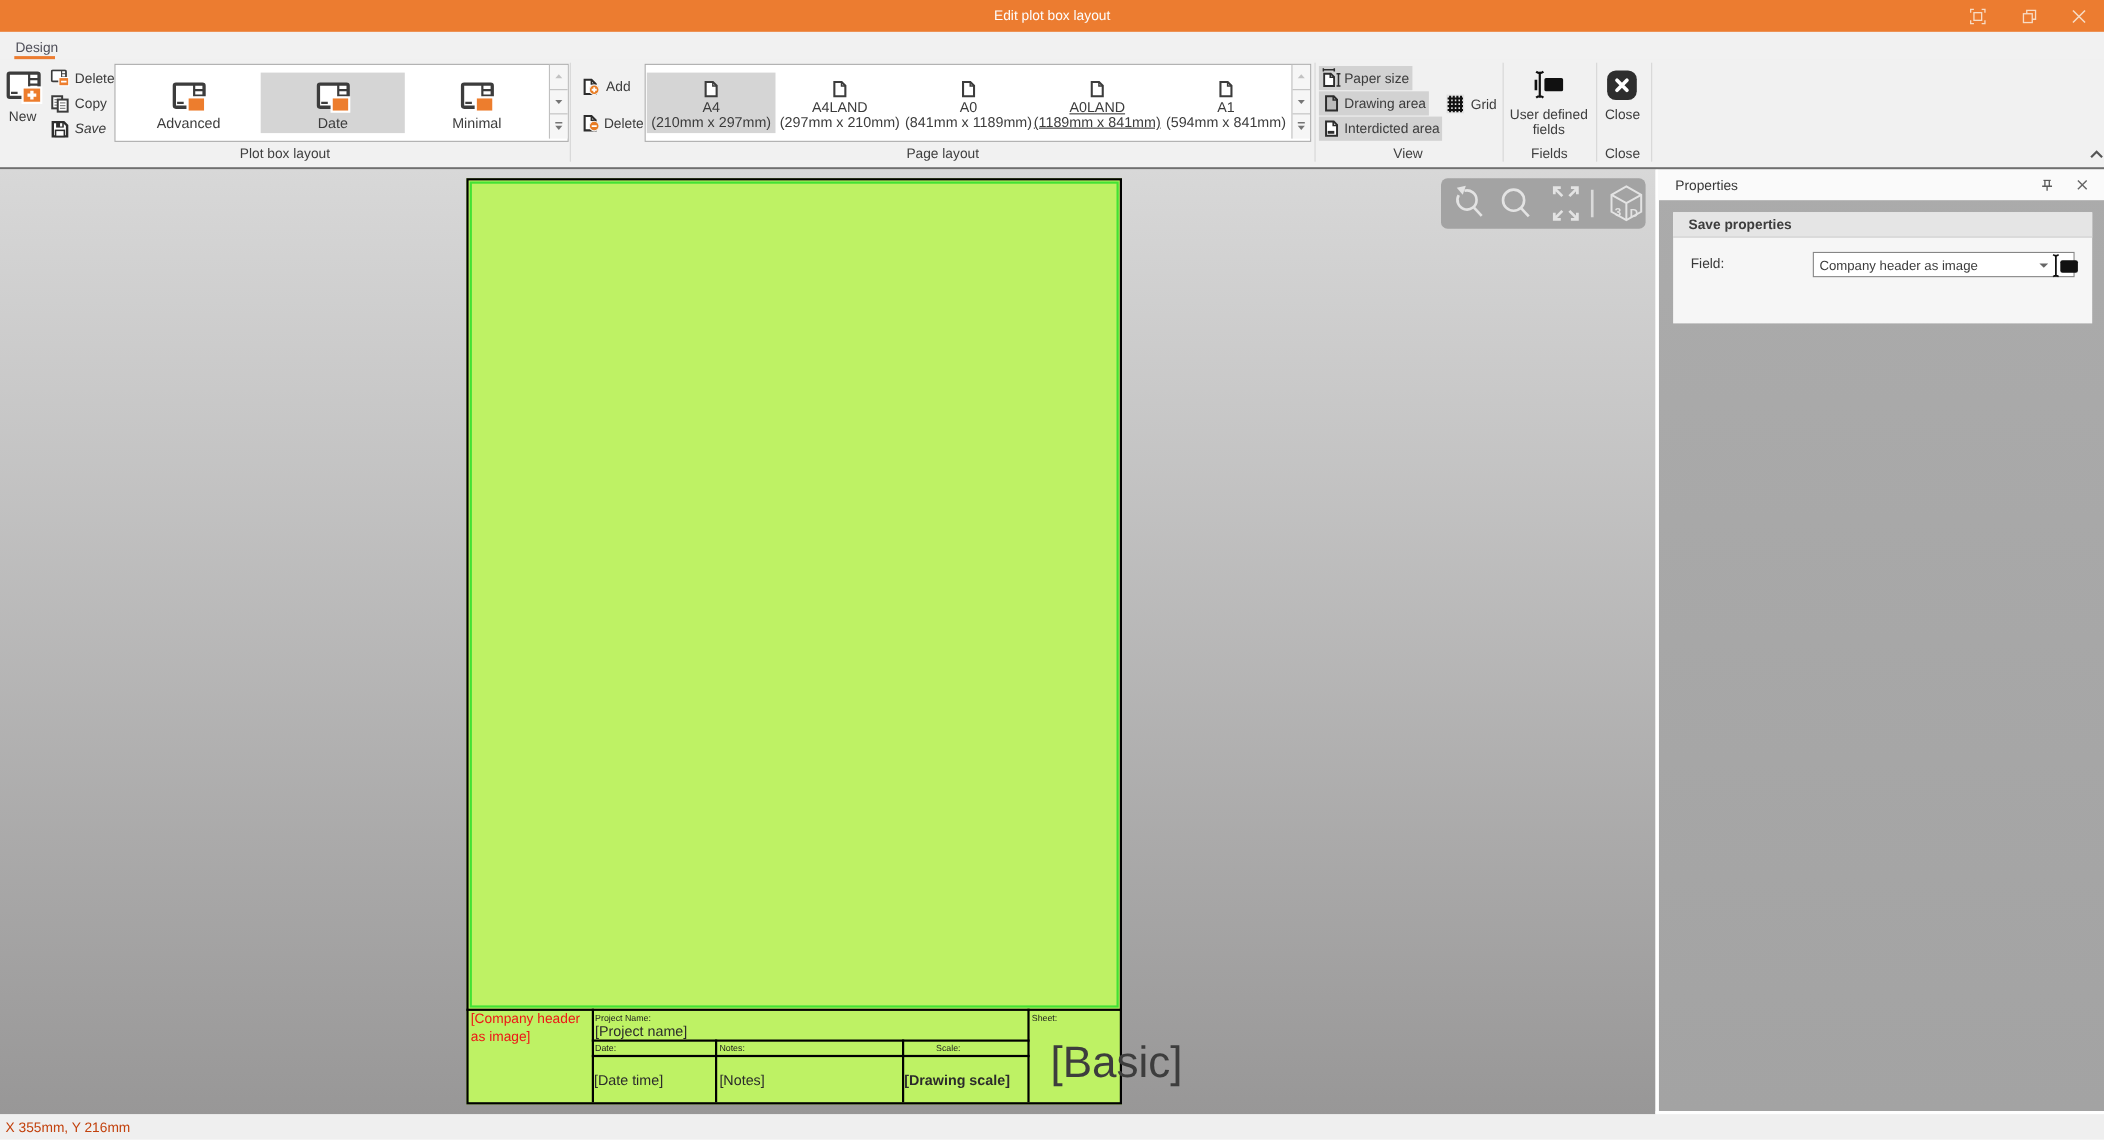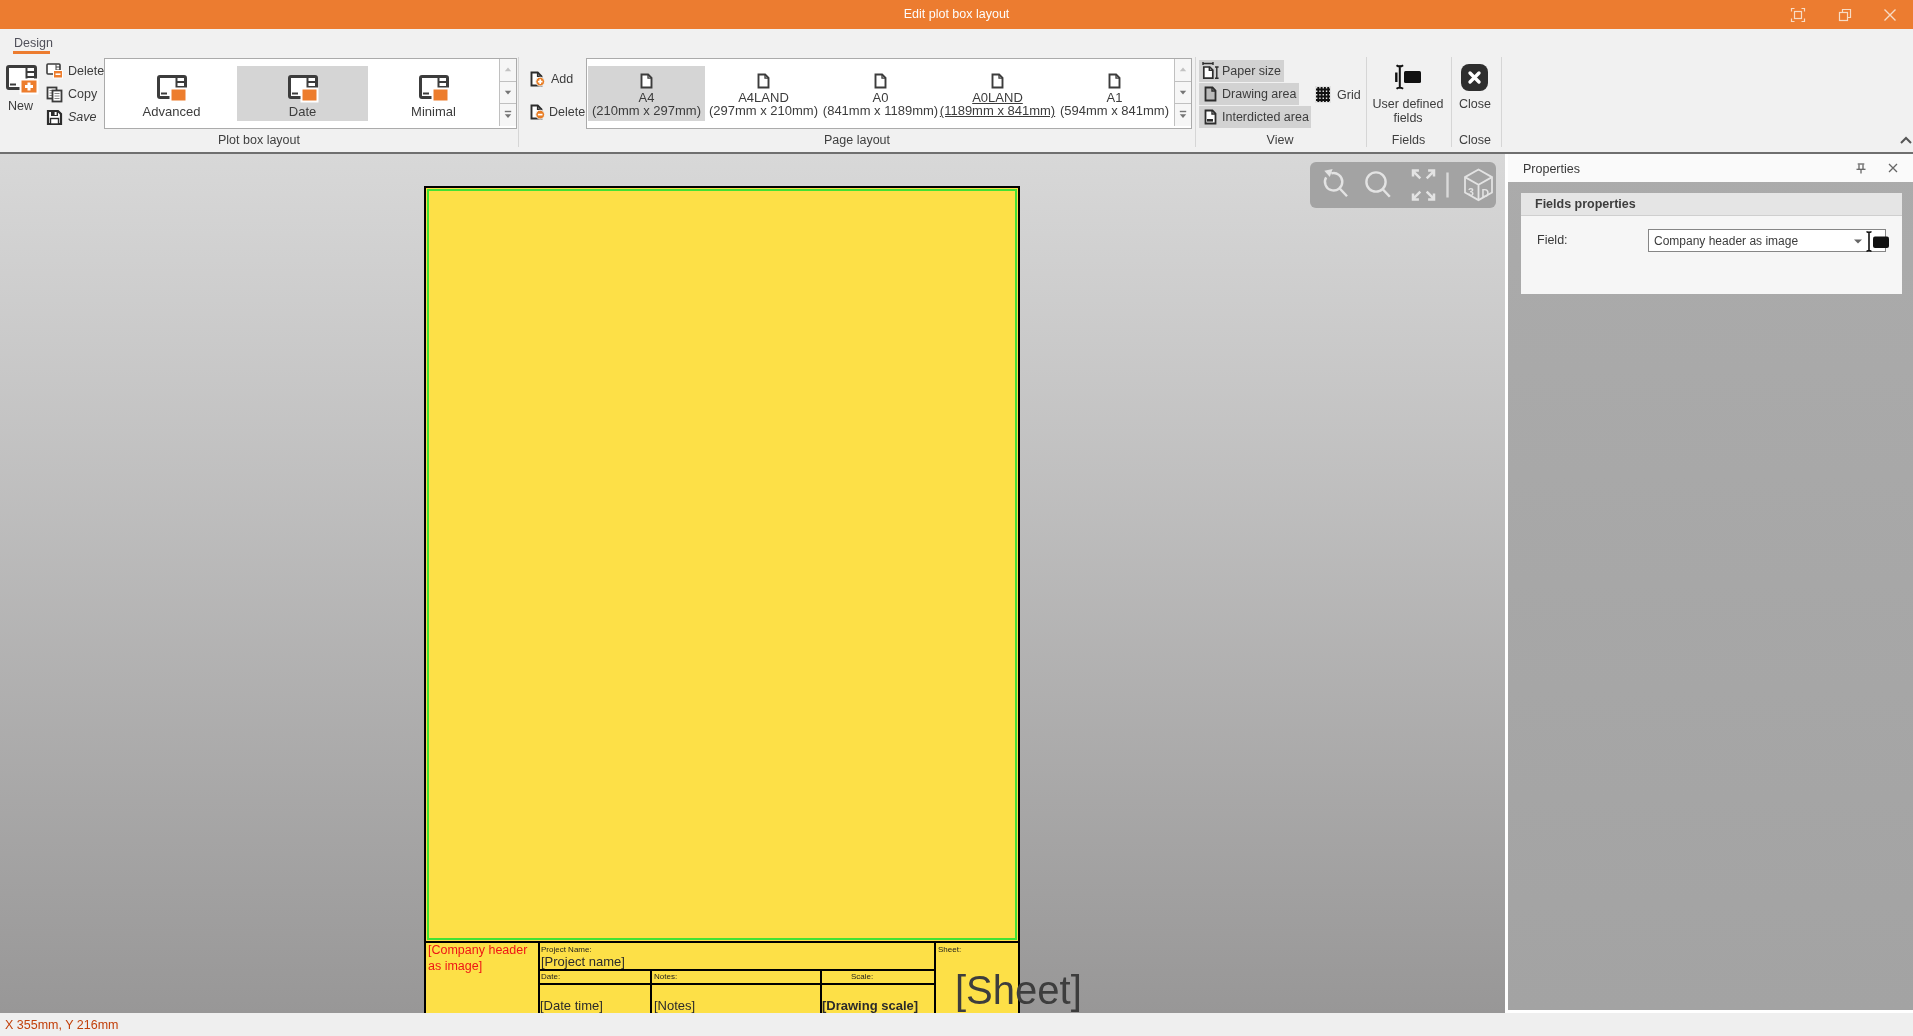--- a/index.html
+++ b/index.html
@@ -27,21 +27,21 @@
   .scrollcol div{position:relative;height:21.5px;border-bottom:1px solid #c0c0c0;}
   .scrollcol div:last-child{border-bottom:none;}
   
   .vtoggle{position:absolute;left:1199px;height:22px;background:#d2d2d2;}
   .vtext{position:absolute;left:1222px;font-size:12.5px;color:#3c3c3c;}
   
   #canvas{left:0;top:154px;width:1505px;height:859px;
     background:linear-gradient(#d8d8d8,#989797);}
   #zoombar{left:1310px;top:162px;width:186px;height:46px;background:#a3a3a3;border-radius:6px;}
   
-  #paper{left:424px;top:162px;width:592px;height:838px;background:#fde047;border:2px solid #000;margin-top:24px;}
+  #paper{left:424px;top:162px;width:592px;height:838px;background:#bef264;border:2px solid #000;}
   #greenrect{left:1px;top:1px;width:586px;height:747px;border:2px solid #42e234;}
   .tbline{position:absolute;background:#000;}
   .tblabel{position:absolute;font-size:8px;color:#1c1c1c;}
   .tbval{position:absolute;font-size:13px;color:#2b2b2b;}
   #sheetbig{position:absolute;left:529px;top:780px;font-size:40px;color:#3d3d3d;white-space:nowrap;}
   #companyred{position:absolute;left:2px;top:755px;font-size:12.5px;line-height:15.5px;color:#ee1616;}
   
   #rpanelborder{left:1505px;top:154px;width:3px;height:859px;background:#fff;}
   #rpanel{left:1508px;top:154px;width:405px;height:856px;background:linear-gradient(#ababab,#a3a3a3);}
   #rphead{left:1508px;top:154px;width:405px;height:28px;background:#fafafa;}
@@ -294,21 +294,21 @@
     <div id="companyred">[Company header<br>as image]</div>
     <div class="tblabel" style="left:115px;top:757px;">Project Name:</div>
     <div class="tbval" style="left:115px;top:766px;">[Project name]</div>
     <div class="tblabel" style="left:115px;top:784px;">Date:</div>
     <div class="tblabel" style="left:228px;top:784px;">Notes:</div>
     <div class="tblabel" style="left:397px;top:784px;padding-left:28px;">Scale:</div>
     <div class="tbval" style="left:114px;top:810px;">[Date time]</div>
     <div class="tbval" style="left:228px;top:810px;">[Notes]</div>
     <div class="tbval" style="left:396px;top:810px;font-weight:bold;">[Drawing scale]</div>
     <div class="tblabel" style="left:512px;top:757px;">Sheet:</div>
-    <div id="sheetbig">[Sheet]</div>
+    <div id="sheetbig">[Basic]</div>
   </div>
   <div class="abs" id="zoombar"></div>
   <svg class="abs" style="left:1310px;top:162px" width="186" height="46" viewBox="0 0 186 46">
     <g stroke="#e3e3e3" stroke-width="2.4" fill="none">
       <path d="M21.3 11.4 A8.7 8.7 0 1 1 16.1 15.4"></path>
       <path d="M30 26.8l7 7.4"></path>
       <circle cx="66" cy="20" r="9.6"></circle>
       <path d="M73 27.5l6.8 7.2"></path>
     </g>
     <path d="M22.6 6.9l-8.3 1.8 5.5 6.4z" fill="#e3e3e3" stroke="none"></path>
@@ -335,21 +335,21 @@
       <path d="M3 1.5v4.5M7 1.5v4.5"></path>
       <path d="M0.5 6.3h9"></path>
       <path d="M5 6.5v4"></path>
     </g>
   </svg>
   <svg class="abs" style="left:1888px;top:163px" width="10" height="10" viewBox="0 0 10 10">
     <path d="M1 1l8 8M9 1l-8 8" stroke="#666" stroke-width="1.3"></path>
   </svg>
   <div class="abs" id="fieldbox">
     <div class="abs" id="fieldboxhead"></div>
-    <div id="fieldboxtitle">Fields properties</div>
+    <div id="fieldboxtitle">Save properties</div>
   </div>
   <div class="abs" id="fieldlabel">Field:</div>
   <div class="abs" id="combo">
     <div id="combotext">Company header as image</div>
     <svg style="position:absolute;right:22px;top:8px" width="10" height="7" viewBox="0 0 10 7">
       <path d="M1 1.5l4 4 4-4z" fill="#666"></path>
     </svg>
   </div>
   <svg class="abs" style="left:1863px;top:229px" width="28" height="25" viewBox="0 0 28 25">
     <path d="M3.5 2.5c1.5 1.2 3.5 1.2 5 0M3.5 22.5c1.5-1.2 3.5-1.2 5 0M6 2.5v20" stroke="#111" stroke-width="1.6" fill="none"></path>

